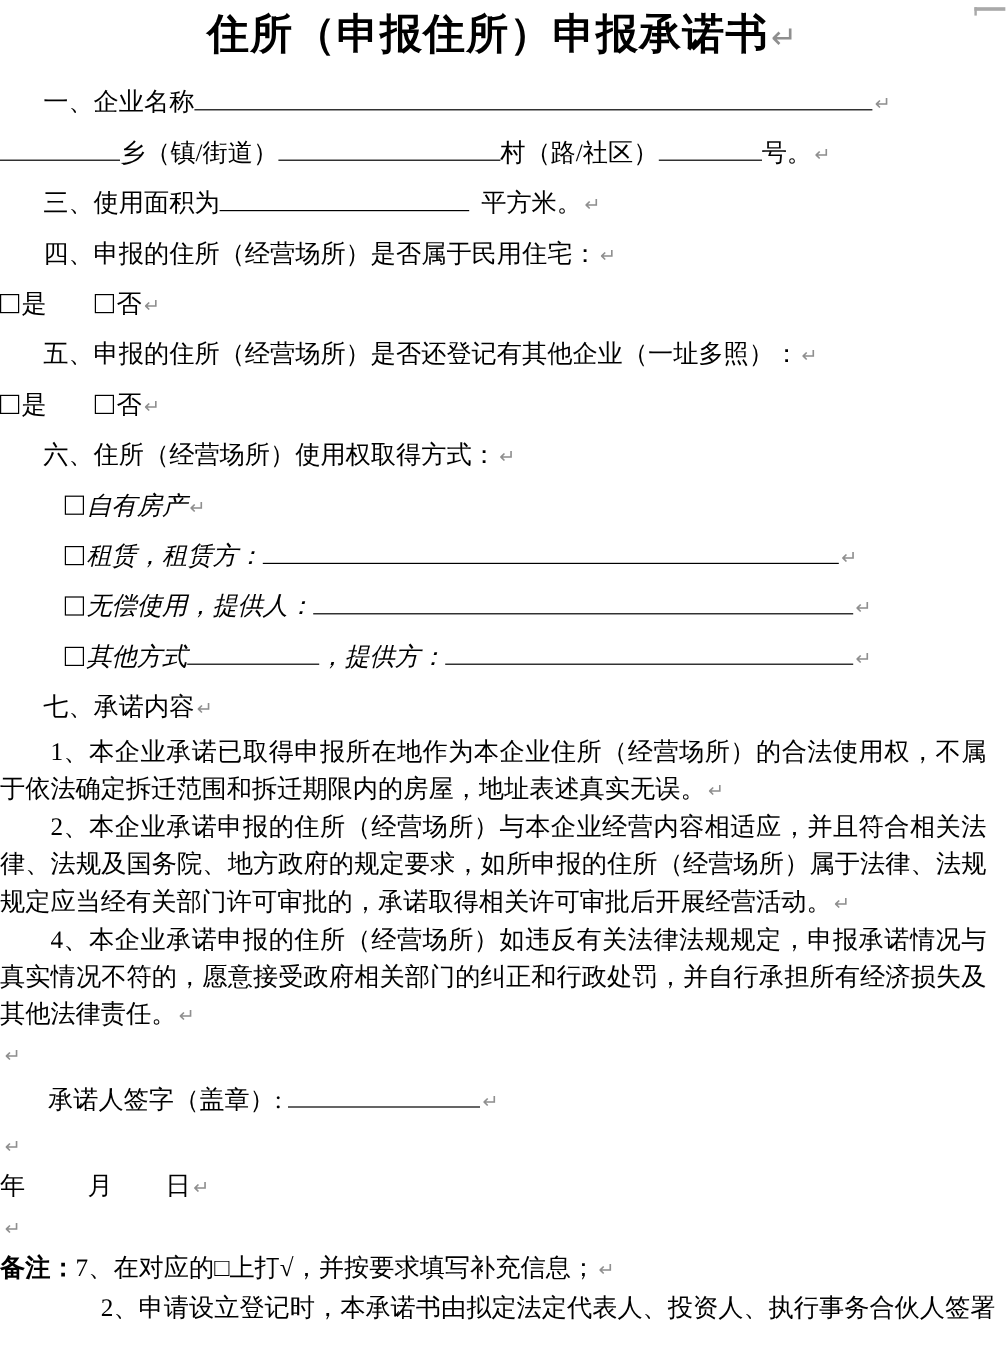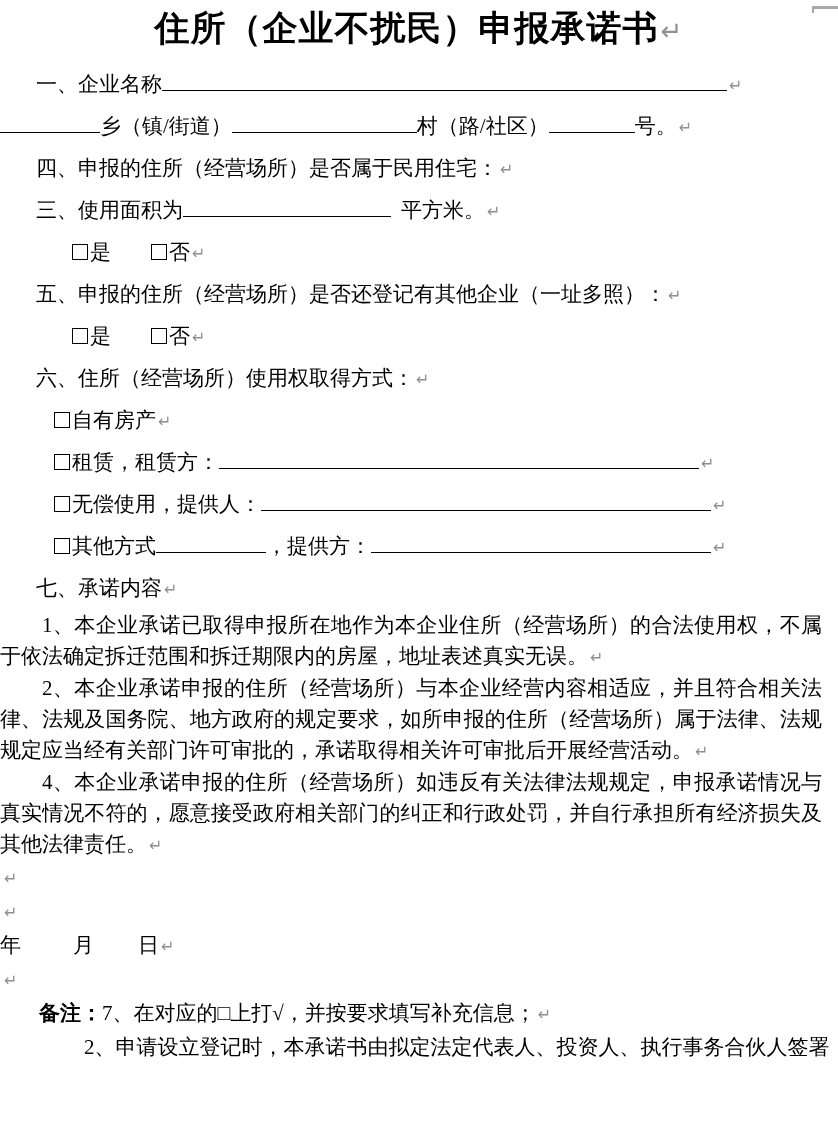--- a/index.html
+++ b/index.html
@@ -10,22 +10,22 @@
   .page{position:relative;width:838px;height:1140px;}
   
   .title{
     margin:6px 0 10px 0;text-align:center;font-weight:bold;
     font-size:35px;line-height:46px;letter-spacing:1px;white-space:nowrap;
   }
   .title .pilcrow{font-size:26px;}
   
   .ln{font-size:21px;line-height:40px;white-space:nowrap;}
   .ind-sec{padding-left:36px;}      
-  .ind-yn{padding-left:72px;}       
-  .ind-opt{padding-left:54px;}      
+  .ind-yn{}       
+  .ind-opt{padding-left:54px;font-style:italic;}      
   .ind-sig{padding-left:40px;}
   
   .u{display:inline-block;border-bottom:1.4px solid #000;height:24px;vertical-align:baseline;}
   .u-item1{width:565px;}
   .u-prov{width:165px;}
   .u-city{width:95px;}
   .u-town{width:100px;}
   .u-vill{width:185px;}
   .u-no{width:86px;}
   .u-area{width:208px;}
@@ -44,63 +44,64 @@
   .para .pilcrow{display:inline;}
   
   .pilcrow{font-family:"DejaVu Sans",sans-serif;color:#8f8f8f;font-size:16px;margin-left:2px;font-weight:normal;}
   .blank-ln{font-size:21px;line-height:32px;padding-left:2px;}
   
   .date-ln{font-size:21px;line-height:32px;text-align:left;padding-right:58px;white-space:nowrap;}
   .date-ln .m{margin-left:52px;}
   .date-ln .d{margin-left:44px;}
   
   .note-ln{font-size:21px;line-height:32px;white-space:nowrap;}
-  .note-label{font-weight:bold;padding-left:39px;}
+  .note-label{font-weight:bold;}
   .note-cont{padding-left:84px;}
   
   .caret{display:inline-block;width:1.5px;height:22px;background:#000;vertical-align:-4px;}
   
   .frag{position:absolute;top:0;right:0;width:26px;height:3px;background:#a9a9a9;}
   .frag::before{content:"";position:absolute;left:0;top:0;width:2px;height:7px;background:#a9a9a9;}
 </style>
 </head>
 <body>
 
 <div class="page">
   <div class="frag"></div>
 
-  <div class="title"><span>住所（企业不扰民）申报承诺书</span><span class="pilcrow">↵</span></div>
+  <div class="title"><span>住所（申报住所）申报承诺书</span><span class="pilcrow">↵</span></div>
 
   <div class="ln ind-sec"><span>一、企业名称</span><span class="u u-item1"></span><span class="pilcrow">↵</span></div>
 
 
   <div class="ln"><span class="u u-town"></span><span>乡（镇/街道）</span><span class="u u-vill"></span><span>村（路/社区）</span><span class="u u-no"></span><span>号。</span><span class="pilcrow">↵</span></div>
 
+  <div class="ln ind-sec"><span>三、使用面积为</span><span class="u u-area"></span><span class="sp8"></span><span>平方米。</span><span class="pilcrow">↵</span></div>
+
   <div class="ln ind-sec"><span>四、申报的住所（经营场所）是否属于民用住宅：</span><span class="pilcrow">↵</span></div>
-
-  <div class="ln ind-sec"><span>三、使用面积为</span><span class="u u-area"></span><span class="sp8"></span><span>平方米。</span><span class="pilcrow">↵</span></div>
   <div class="ln ind-yn"><span class="cb"></span><span>是</span><span class="cb gap-yn"></span><span>否</span><span class="pilcrow">↵</span></div>
 
   <div class="ln ind-sec"><span>五、申报的住所（经营场所）是否还登记有其他企业（一址多照）：</span><span class="pilcrow">↵</span></div>
   <div class="ln ind-yn"><span class="cb"></span><span>是</span><span class="cb gap-yn"></span><span>否</span><span class="pilcrow">↵</span></div>
 
   <div class="ln ind-sec"><span>六、住所（经营场所）使用权取得方式：</span><span class="pilcrow">↵</span></div>
   <div class="ln ind-opt"><span class="cb"></span><span>自有房产</span><span class="pilcrow">↵</span></div>
   <div class="ln ind-opt"><span class="cb"></span><span>租赁，租赁方：</span><span class="u u-lease"></span><span class="pilcrow">↵</span></div>
   <div class="ln ind-opt"><span class="cb"></span><span>无偿使用，提供人：</span><span class="u u-free"></span><span class="pilcrow">↵</span></div>
   <div class="ln ind-opt"><span class="cb"></span><span>其他方式</span><span class="u u-oth1"></span><span>，提供方：</span><span class="u u-oth2"></span><span class="pilcrow">↵</span></div>
 
   <div class="ln ind-sec"><span>七、承诺内容</span><span class="pilcrow">↵</span></div>
 
   <p class="para"><span>1、本企业承诺已取得申报所在地作为本企业住所（经营场所）的合法使用权，不属于依法确定拆迁范围和拆迁期限内的房屋，地址表述真实无误。</span><span class="pilcrow">↵</span></p>
   <p class="para"><span>2、本企业承诺申报的住所（经营场所）与本企业经营内容相适应，并且符合相关法律、法规及国务院、地方政府的规定要求，如所申报的住所（经营场所）属于法律、法规规定应当经有关部门许可审批的，承诺取得相关许可审批后开展经营活动。</span><span class="pilcrow">↵</span></p>
   <p class="para"><span>4、本企业承诺申报的住所（经营场所）如违反有关法律法规规定，申报承诺情况与真实情况不符的，愿意接受政府相关部门的纠正和行政处罚，并自行承担所有经济损失及其他法律责任。</span><span class="pilcrow">↵</span></p>
 
   <div class="blank-ln"><span class="pilcrow">↵</span></div>
 
+  <div class="ln ind-sig"><span>承诺人签字（盖章）: </span><span class="u u-sig"></span><span class="pilcrow">↵</span></div>
 
   <div class="blank-ln"><span class="pilcrow">↵</span></div>
 
   <div class="date-ln"><span>年</span><span class="m">月</span><span class="d">日</span><span class="pilcrow">↵</span></div>
 
   <div class="blank-ln"><span class="pilcrow">↵</span></div>
 
   <div class="note-ln"><span class="note-label">备注：</span><span>7、在对应的□上打√，并按要求填写补充信息；</span><span class="pilcrow">↵</span></div>
   <div class="note-ln note-cont"><span>2、申请设立登记时，本承诺书由拟定法定代表人、投资人、执行事务合伙人签署；</span></div>
   <div class="note-ln note-cont"></div>

